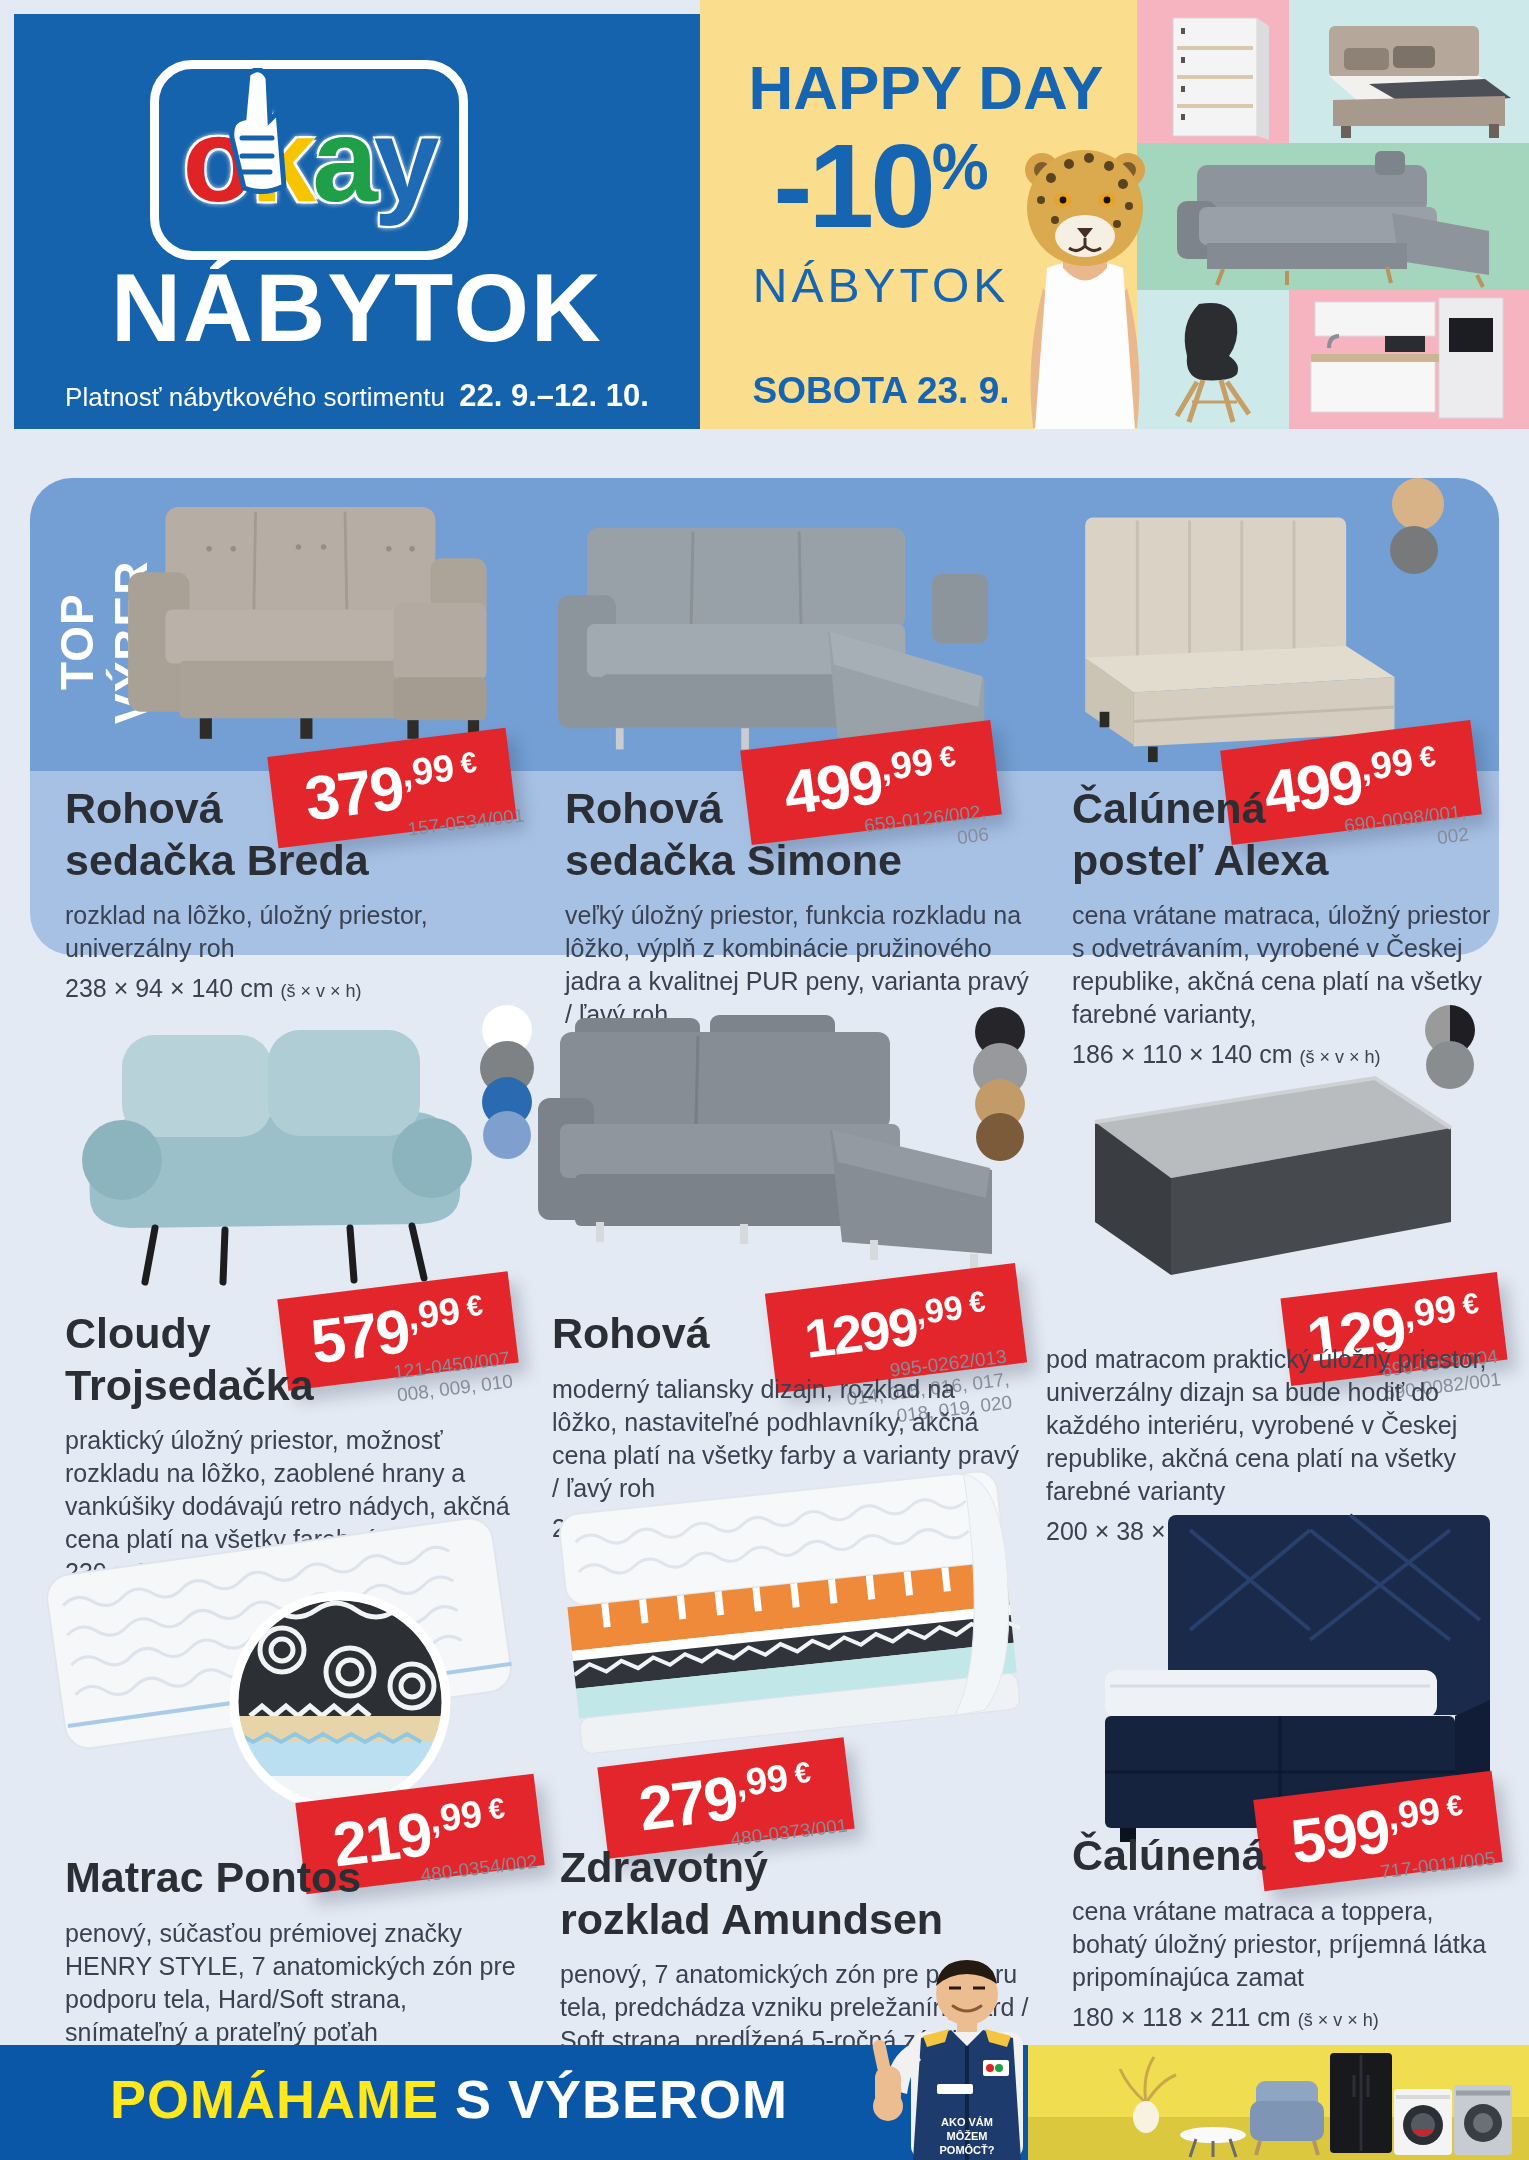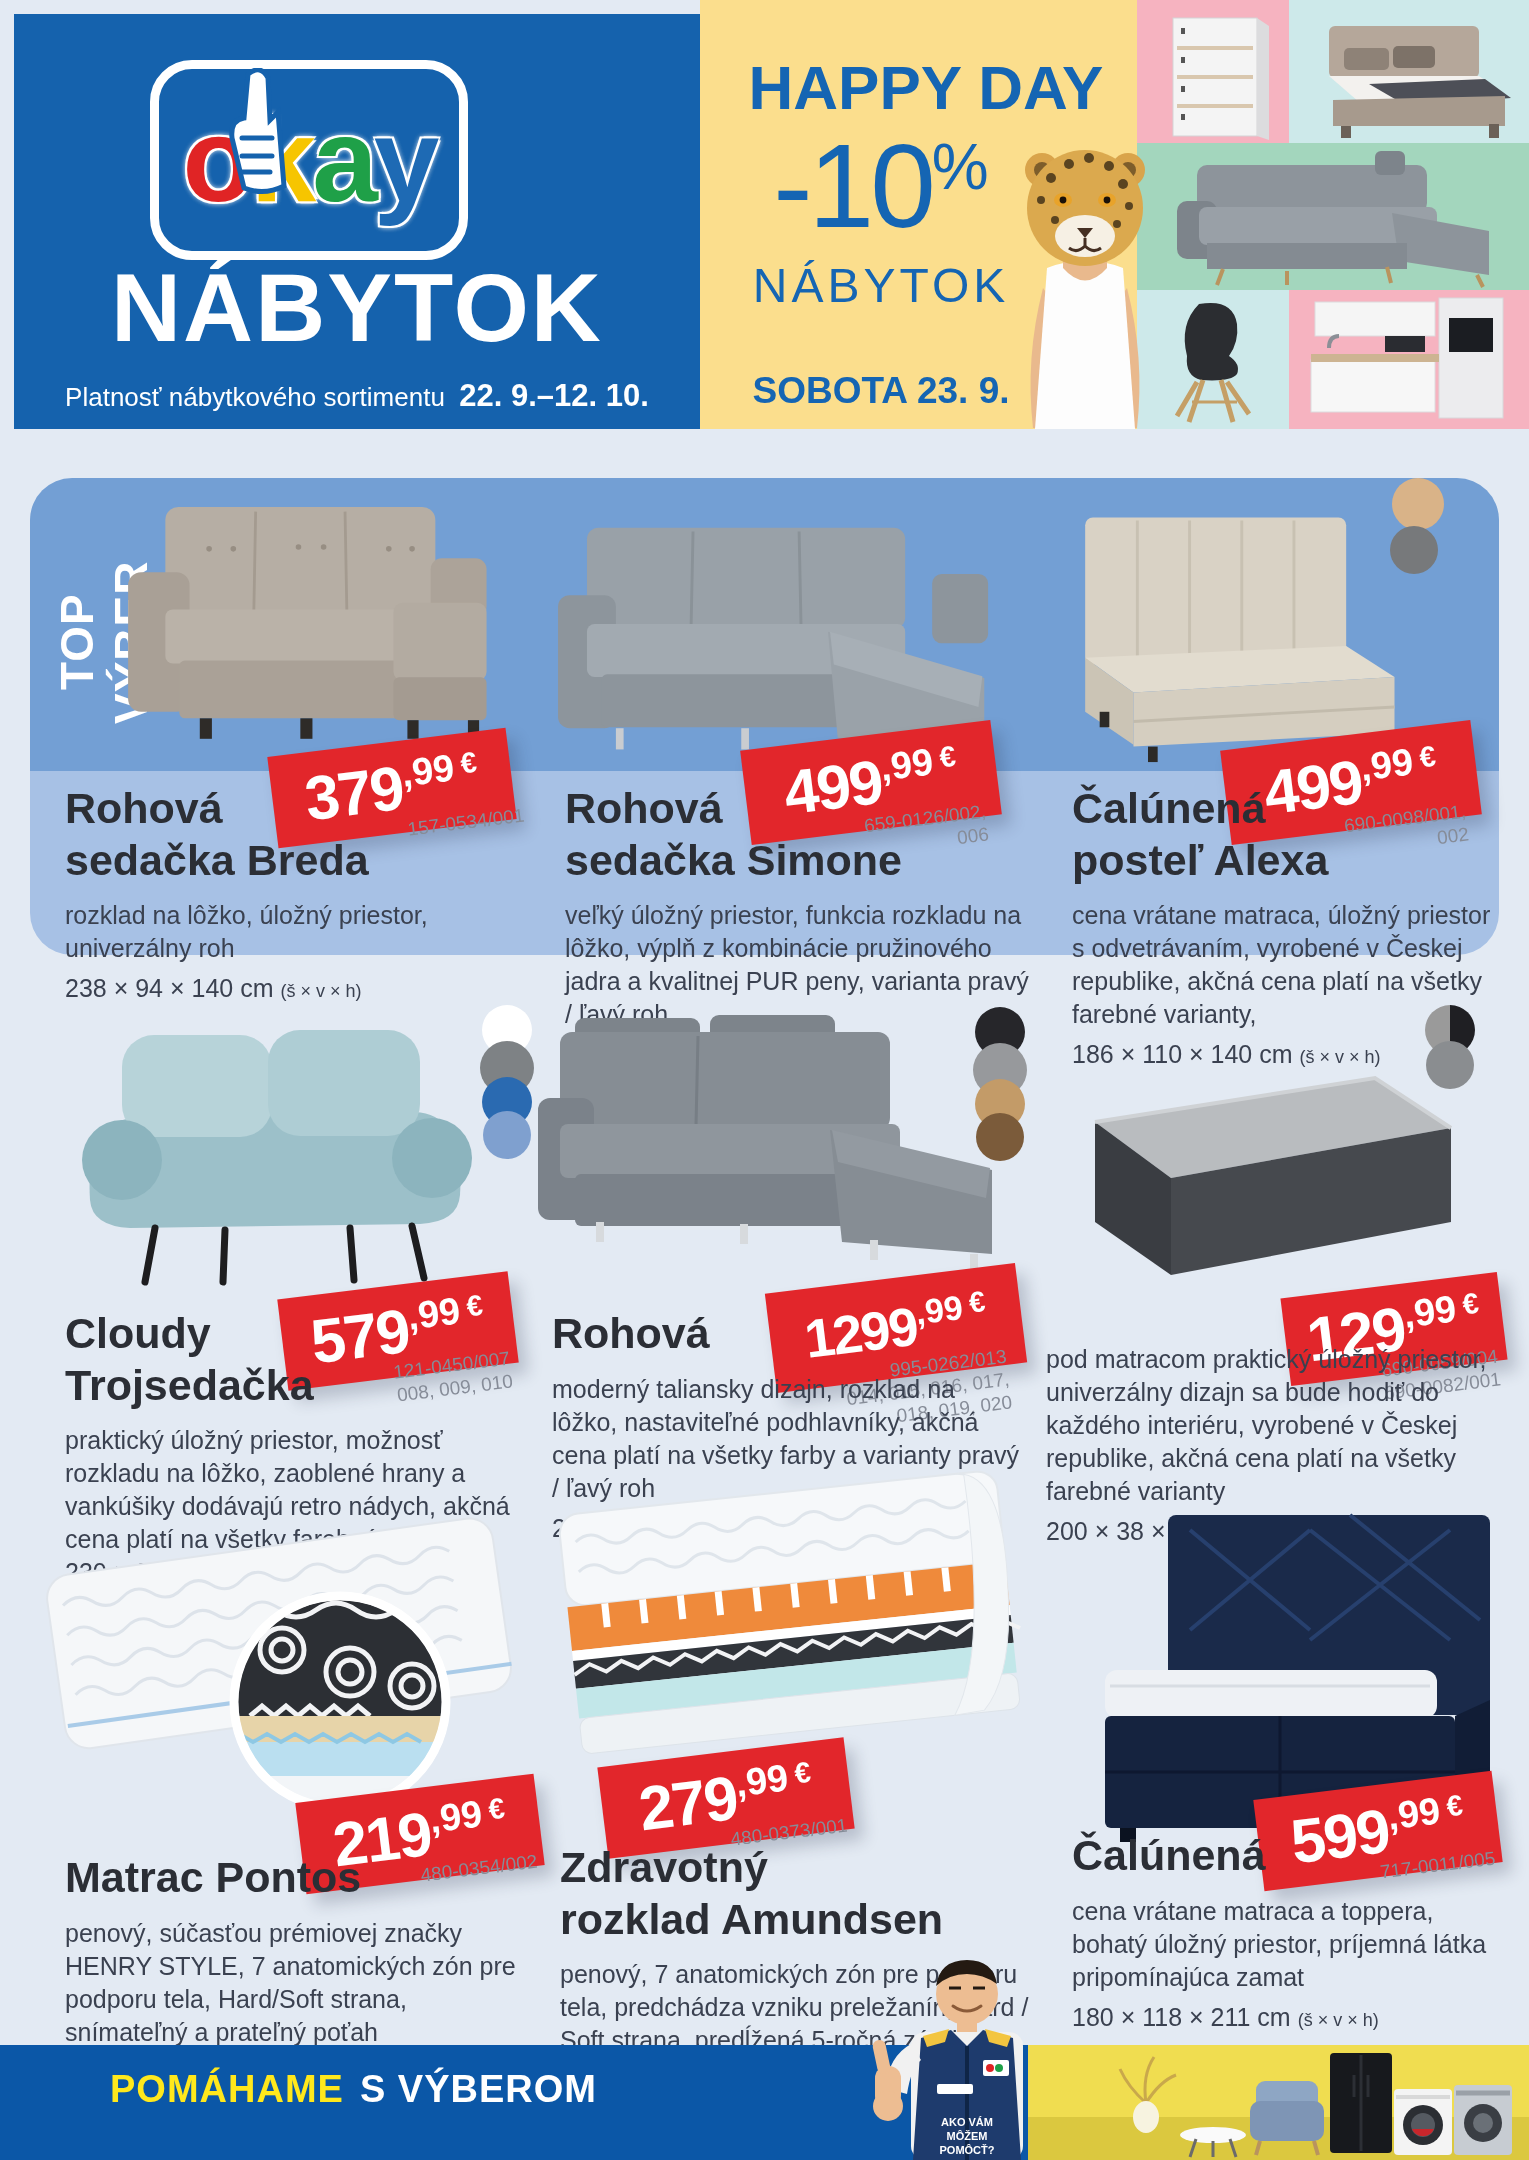--- a/index.html
+++ b/index.html
@@ -13,21 +13,21 @@
   #logo-box{left:150px;top:60px;width:300px;height:182px;border:9px solid #fff;border-radius:42px;display:flex;align-items:center;justify-content:center;}
   #logo-word{font-size:118px;font-weight:bold;letter-spacing:-4px;
     text-shadow:0 0 6px #fff,0 0 6px #fff,2px 2px 0 #fff,-2px -2px 0 #fff,2px -2px 0 #fff,-2px 2px 0 #fff;}
   .lg-o{color:#e02425;} .lg-k{color:#f6c500;} .lg-a{color:#1fa048;} .lg-y{color:#1e6ab4;}
   #logo-thumb{left:218px;top:68px;}
   #hdr-nabytok{left:14px;top:252px;width:686px;text-align:center;color:#fff;font-size:97px;font-weight:bold;letter-spacing:2px;}
   #hdr-validity{left:14px;top:378px;width:686px;text-align:center;color:#fff;font-size:26px;}
   #hdr-validity b{font-size:31px;}
 
   #promo-happy{left:716px;top:52px;width:420px;text-align:center;color:#1565b3;font-size:62px;font-weight:bold;}
-  #promo-disc{left:716px;top:118px;width:330px;text-align:center;color:#1565b3;font-size:118px;font-weight:normal;letter-spacing:-4px;}
+  #promo-disc{left:716px;top:118px;width:330px;text-align:center;color:#1565b3;font-size:118px;font-weight:bold;letter-spacing:-4px;}
   #promo-disc .pct{font-size:64px;vertical-align:38px;letter-spacing:0;}
   #promo-nab{left:716px;top:258px;width:330px;text-align:center;color:#1565b3;font-size:48px;letter-spacing:4px;}
   #promo-date{left:716px;top:370px;width:330px;text-align:center;color:#1565b3;font-size:37px;font-weight:bold;}
 
   .tile{position:absolute;}
   #tile-dresser{left:1137px;top:0;width:152px;height:143px;background:#f6b3c0;}
   #tile-bed{left:1289px;top:0;width:240px;height:143px;background:#cde9ea;}
   #tile-sofa{left:1137px;top:143px;width:392px;height:147px;background:#a3d6bd;}
   #tile-chair{left:1137px;top:290px;width:152px;height:139px;background:#cde9ea;}
   #tile-kitchen{left:1289px;top:290px;width:240px;height:139px;background:#f6b3c0;}
@@ -91,21 +91,21 @@
   #c7 .pimg{left:10px;top:40px;} #c7 .badge{left:270px;top:338px;width:240px;height:92px;}
   #c7 .code{left:318px;top:412px;} #c7 .ctext{left:35px;top:402px;width:470px;}
   #c8 .pimg{left:10px;top:0;} #c8 .badge{left:72px;top:302px;width:248px;height:92px;}
   #c8 .code{left:128px;top:376px;} #c8 .ctext{left:30px;top:392px;width:480px;}
   #c9 .pimg{left:20px;top:60px;} #c9 .badge{left:228px;top:335px;width:240px;height:92px;}
   #c9 .code{left:276px;top:409px;} #c9 .ctext{left:42px;top:380px;width:440px;}
 
   
   #ftr-blue{left:0;top:2045px;width:1045px;height:115px;background:#0b57a7;}
   #ftr-scene{left:1028px;top:2045px;}
-  #ftr-text{left:110px;top:2068px;font-size:38px;font-weight:bold;color:#fff;letter-spacing:1px;}
+  #ftr-text{left:110px;top:2068px;font-size:54px;font-weight:bold;color:#fff;letter-spacing:1px;}
   #ftr-text .hl{color:#ffe81c;margin-right:16px;}
   #ftr-man{left:845px;top:1948px;}
 </style>
 </head>
 <body>
 
 <div id="flyer">
 
   <div class="abs" id="hdr-yellow"></div>
   <div class="abs" id="hdr-blue"></div>

